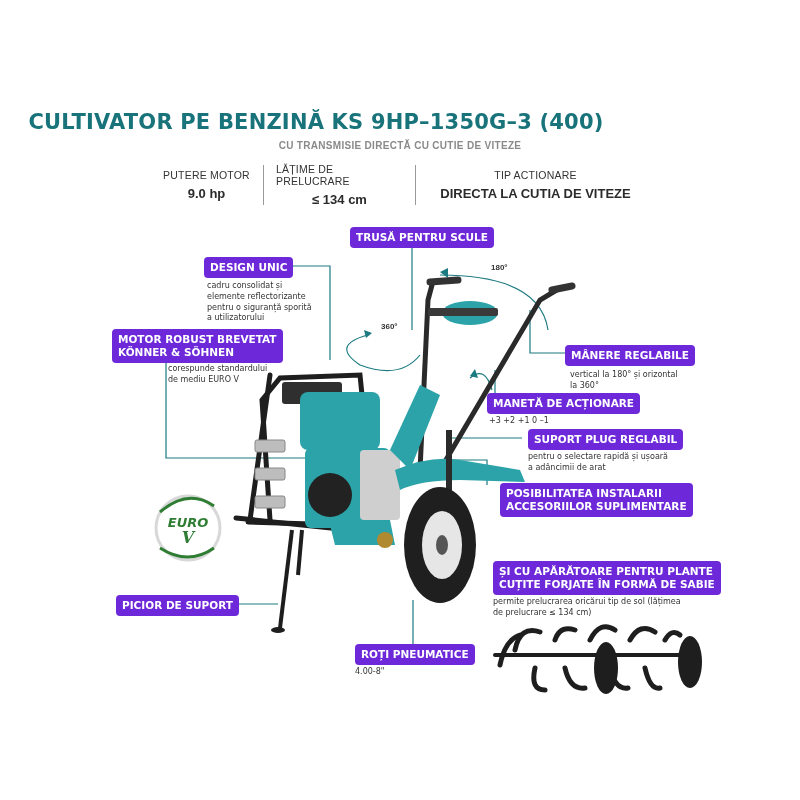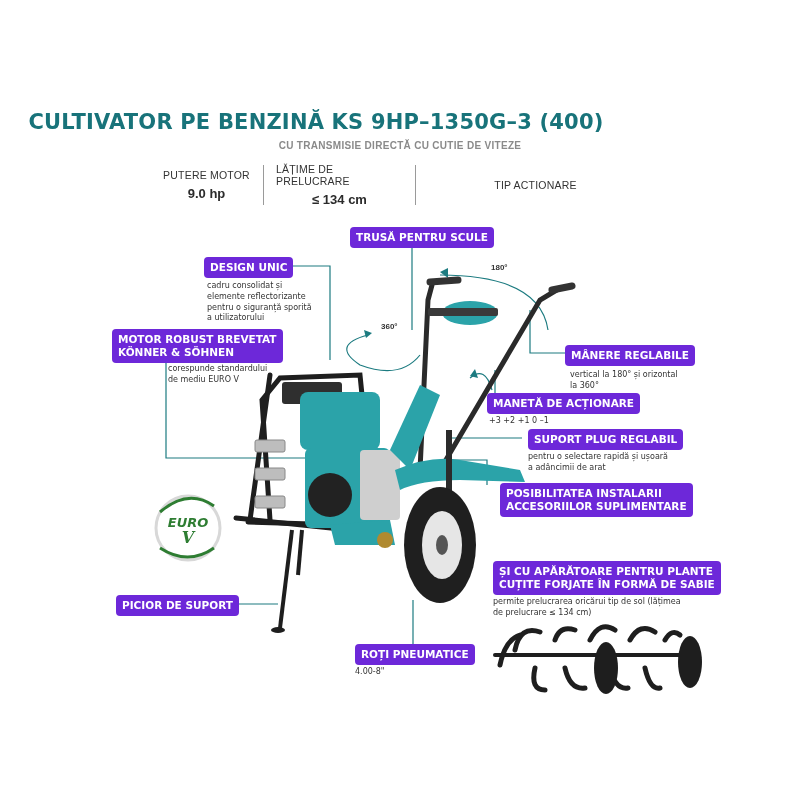--- a/index.html
+++ b/index.html
@@ -35,20 +35,21 @@
   <div class="spec s1">
     <span class="lbl">PUTERE MOTOR</span>
     <span class="val">9.0 hp</span>
   </div>
   <div class="spec s2">
     <span class="lbl">LĂȚIME DE PRELUCRARE</span>
     <span class="val">≤ 134 cm</span>
   </div>
   <div class="spec s3">
     <span class="lbl">TIP ACTIONARE</span>
+    <span class="val">DIRECTA LA CUTIA DE VITEZE</span>
   </div>
 </div>
 
 <svg class="art" width="800" height="800" viewBox="0 0 800 800">
   <g fill="none" stroke="#1c7b80" stroke-width="1.2">
     <path d="M412 245 V330"></path>
     <path d="M285 266 H330 V360"></path>
     <path d="M166 360 V458 H330"></path>
     <path d="M565 353 H530 V310"></path>
     <path d="M495 402 V370"></path>

